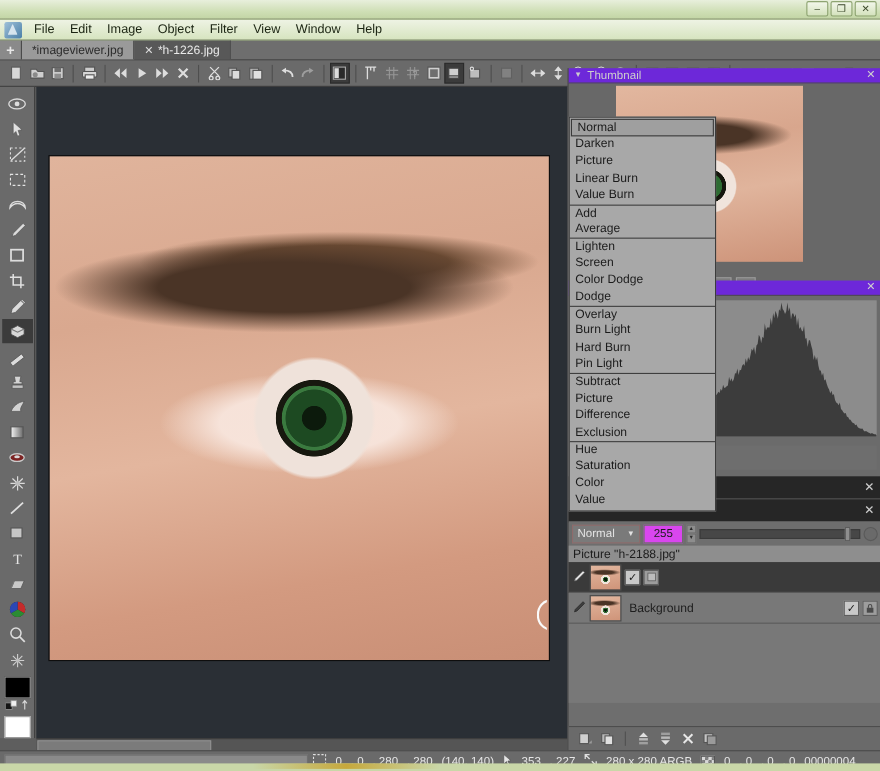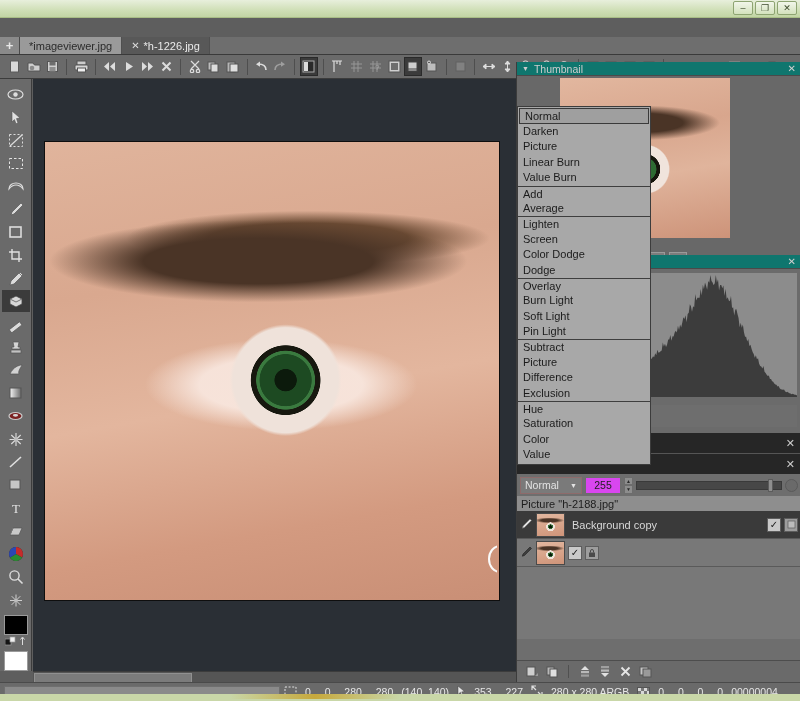--- a/index.html
+++ b/index.html
@@ -135,21 +135,21 @@
     position:absolute; left:1px; top:1px; width:158px; height:13px;
     background:#7b7b7b; border:1px solid #909090;
   }
 
   
   .dock {
     position:absolute; left:516px; top:62px; width:284px; height:620px;
     background:#6e6e6e; border-left:1px solid #3c3c3c;
   }
   .panel-head {
-    height:14px; background:#0f766e; color:#cdcdcd;
+    height:14px; background:#6d28d9; color:#cdcdcd;
     display:flex; align-items:center; padding:0 5px; font-size:10.5px;
     border-bottom:1px solid #4a4a4a; position:relative;
   }
   .panel-head .caret { margin-right:5px; font-size:7px; }
   .panel-head .xbtn { position:absolute; right:5px; top:0; line-height:14px; font-size:10px; color:#cfcfcf;}
 
   
   .thumb-panel { position:absolute; left:0; top:0; width:284px; height:193px; }
   .thumb-body { position:absolute; left:0; top:14px; width:284px; height:179px; background:#686868; }
   .thumb-img {
@@ -291,20 +291,31 @@
         </div>
       <div class="win-btn">
           <span>❐</span>
         </div>
       <div class="win-btn">
           <span>✕</span>
         </div>
     </div>
   </div>
 
+  <div class="menubar">
+    <div class="applogo"></div>
+    <div class="menu-item">File</div>
+    <div class="menu-item">Edit</div>
+    <div class="menu-item">Image</div>
+    <div class="menu-item">Object</div>
+    <div class="menu-item">Filter</div>
+    <div class="menu-item">View</div>
+    <div class="menu-item">Window</div>
+    <div class="menu-item">Help</div>
+  </div>
 
   <div class="tabbar">
     <div class="tab-new">+</div>
     <div class="tab inactive">
       <span>*imageviewer.jpg</span>
     </div>
     <div class="tab active">
       <span class="tabclose">✕</span>
       <span>*h-1226.jpg</span>
     </div>
@@ -787,38 +798,38 @@
     <div class="layers">
       <div class="layers-title">Picture "h-2188.jpg"</div>
 
       <div class="layer-row sel">
         <div class="lyr-pen">
             <svg width="11" height="13" viewBox="0 0 11 13">
               <path d="M9 1l1.5 1.5-7 7-2.2.7.7-2.2z" fill="#e2e2e2" stroke="#666" stroke-width=".6"></path>
             </svg>
           </div>
         <div class="lyr-thumb"></div>
-        <div class="lyr-name">Background copy</div>
         <div class="lyr-chk">
             <span>✓</span>
           </div>
         <div class="lyr-lock">
             <svg width="9" height="9" viewBox="0 0 9 9">
               <rect x="1" y="1" width="7" height="7" fill="#bcbcbc" stroke="#5a5a5a" stroke-width=".7"></rect>
             </svg>
           </div>
       </div>
 
       <div class="layer-row unsel">
         <div class="lyr-pen">
             <svg width="11" height="13" viewBox="0 0 11 13">
               <path d="M9 1l1.5 1.5-7 7-2.2.7.7-2.2z" fill="#3d3d3d" stroke="#222" stroke-width=".6"></path>
             </svg>
           </div>
         <div class="lyr-thumb"></div>
+        <div class="lyr-name">Background</div>
         <div class="lyr-chk">
             <span>✓</span>
           </div>
         <div class="lyr-lock">
             <svg width="10" height="10" viewBox="0 0 10 10">
               <rect x="2" y="4.5" width="6" height="4.5" fill="#4a4a4a"></rect>
               <path d="M3.5 4.5V3a1.5 1.5 0 013 0v1.5" fill="none" stroke="#4a4a4a" stroke-width="1"></path>
             </svg>
           </div>
       </div>
@@ -875,21 +886,21 @@
       <div class="dd-item">Linear Burn</div>
       <div class="dd-item">Value Burn</div>
       <div class="dd-item sep">Add</div>
       <div class="dd-item">Average</div>
       <div class="dd-item sep">Lighten</div>
       <div class="dd-item">Screen</div>
       <div class="dd-item">Color Dodge</div>
       <div class="dd-item">Dodge</div>
       <div class="dd-item sep">Overlay</div>
       <div class="dd-item">Burn Light</div>
-      <div class="dd-item">Soft Light</div>
+      <div class="dd-item">Hard Burn</div>
       <div class="dd-item">Pin Light</div>
       <div class="dd-item sep">Subtract</div>
       <div class="dd-item">Picture</div>
       <div class="dd-item">Difference</div>
       <div class="dd-item">Exclusion</div>
       <div class="dd-item sep">Hue</div>
       <div class="dd-item">Saturation</div>
       <div class="dd-item">Color</div>
       <div class="dd-item">Value</div>
     </div>

